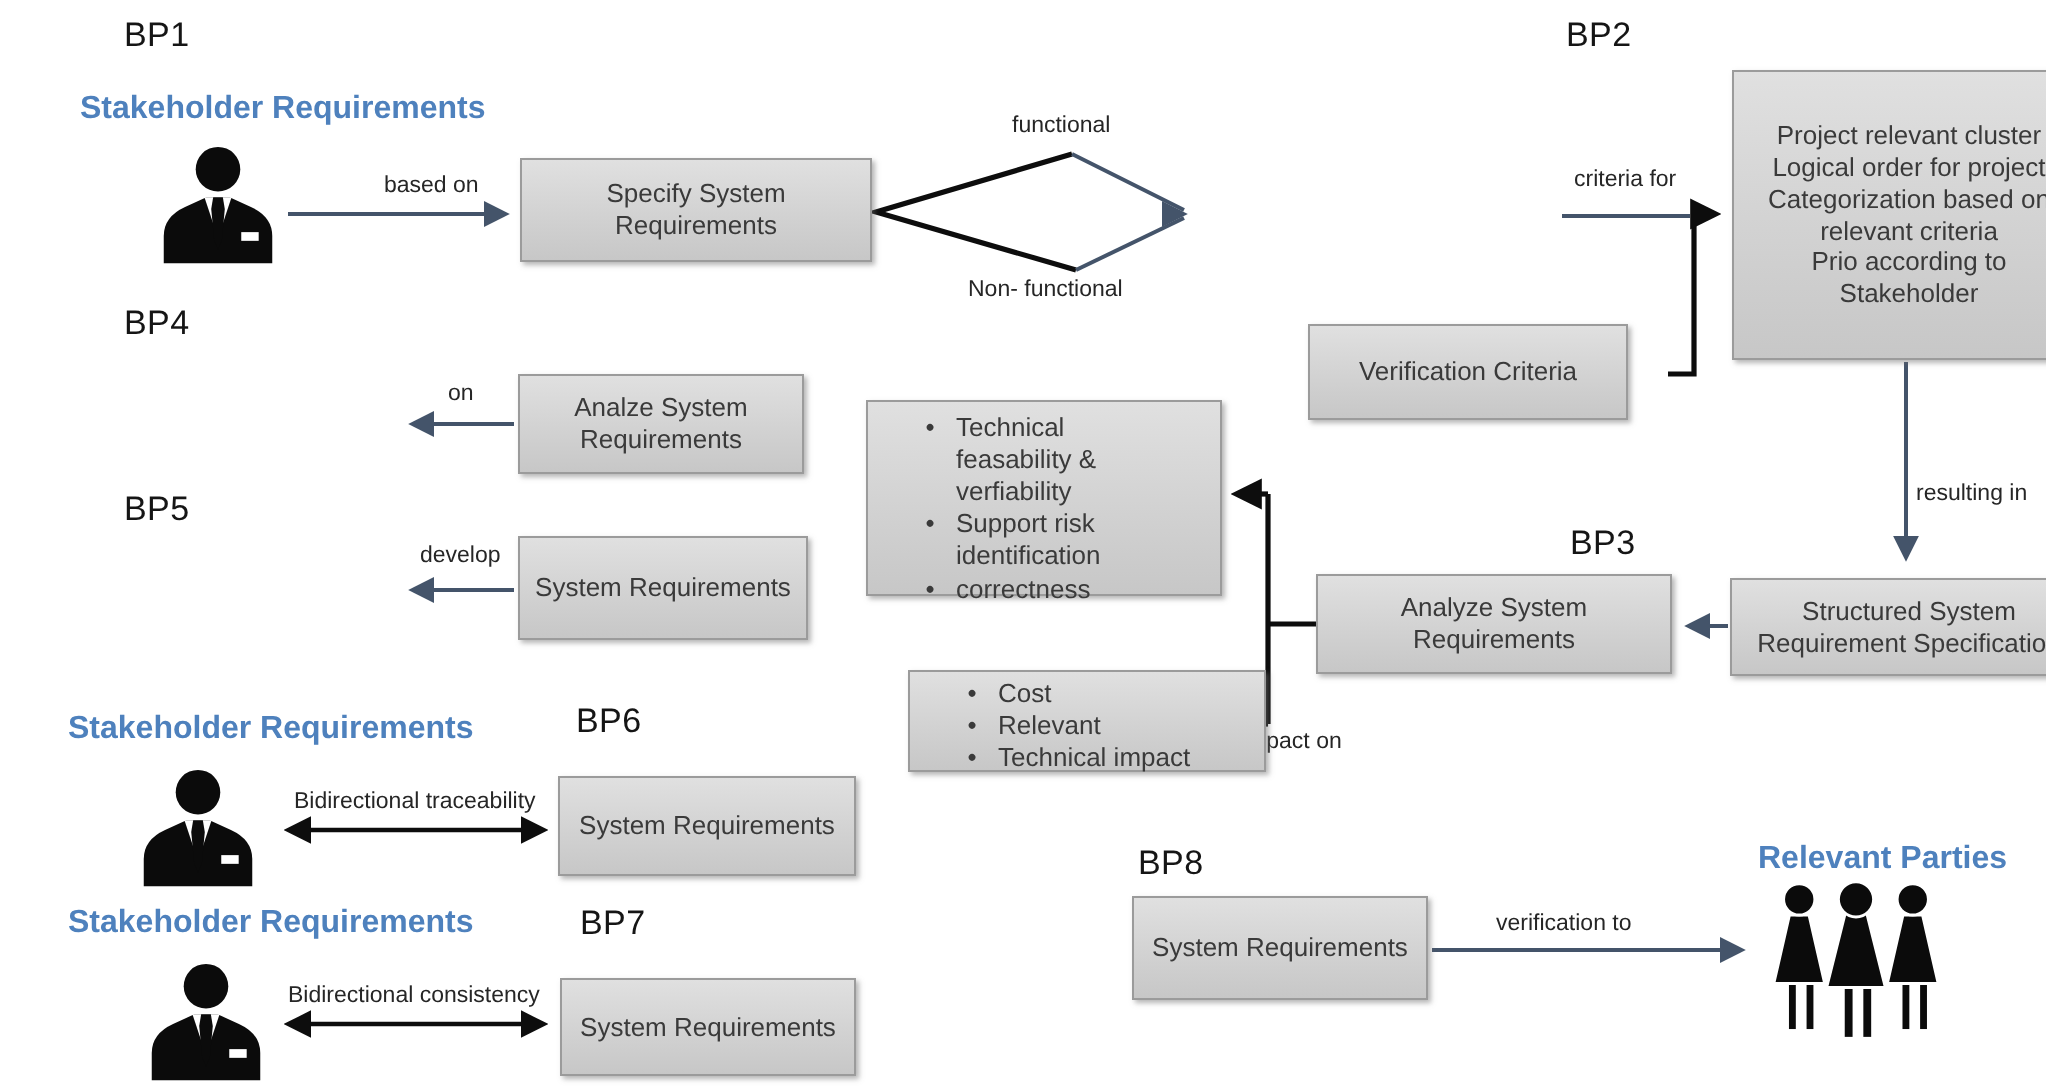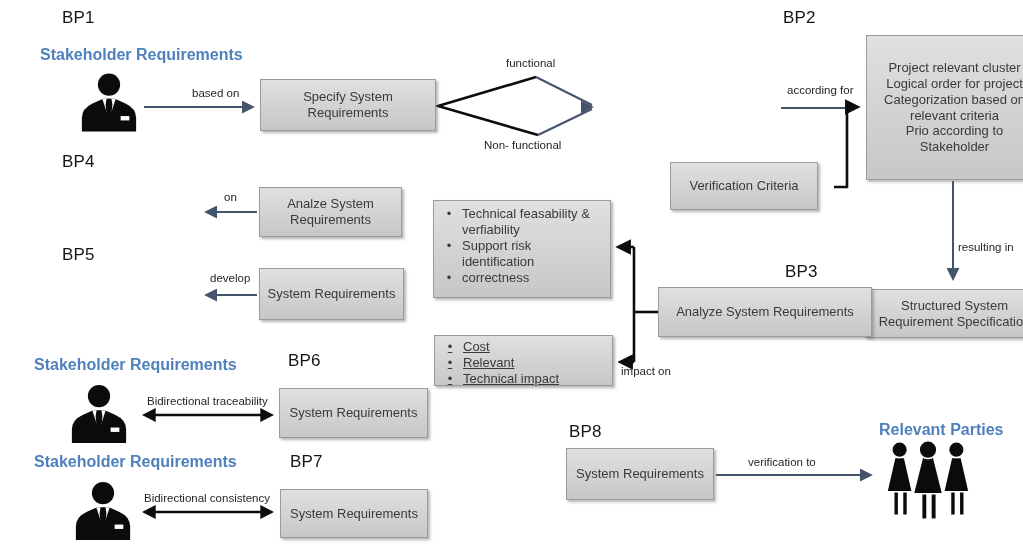--- a/index.html
+++ b/index.html
@@ -8,21 +8,21 @@
   svg.connectors{position:absolute;left:0;top:0;width:1023px;height:546px;}
   .box{
     position:absolute;display:flex;align-items:center;justify-content:center;
     text-align:center;box-sizing:border-box;padding:2px 6px;
     background:linear-gradient(180deg,#e0e0e0 0%,#d2d2d2 55%,#c7c7c7 100%);
     border:1px solid #9b9b9b;box-shadow:1.5px 1.5px 2.5px rgba(110,110,110,.5);
     color:#3a3a3a;font-size:13px;line-height:1.22;
   }
   .prelines{white-space:pre-line;}
   .bullet-box{
-    position:absolute;box-sizing:border-box;padding:5px 2px;
+    position:absolute;box-sizing:border-box;padding:5px 18px;
     background:linear-gradient(180deg,#e0e0e0 0%,#d2d2d2 55%,#c7c7c7 100%);
     border:1px solid #9b9b9b;box-shadow:1.5px 1.5px 2.5px rgba(110,110,110,.5);
     color:#3a3a3a;font-size:13px;line-height:1.24;display:flex;flex-direction:column;
   }
   .bullet-item{display:flex;text-align:left;}
   .bullet-item::before{content:"\2022";flex:0 0 26px;text-align:center;}
   .bullet-item span{flex:1;padding-right:4px;}
   .bp-label{position:absolute;font-size:17px;color:#151515;letter-spacing:.2px;}
   .blue-label{position:absolute;font-size:16px;font-weight:bold;color:#4e81bd;white-space:nowrap;}
   .edge-label{position:absolute;font-size:11.5px;color:#262626;white-space:nowrap;}
@@ -80,51 +80,51 @@
   <div class="bp-label" style="left:543px;top:422px;">BP8</div>
 
   <div class="blue-label" style="left:14px;top:46px;">Stakeholder Requirements</div>
   <div class="blue-label" style="left:8px;top:356px;">Stakeholder Requirements</div>
   <div class="blue-label" style="left:8px;top:453px;">Stakeholder Requirements</div>
   <div class="blue-label" style="left:853px;top:421px;">Relevant Parties</div>
 
   <div class="edge-label" style="left:166px;top:87px;">based on</div>
   <div class="edge-label" style="left:480px;top:57px;">functional</div>
   <div class="edge-label" style="left:458px;top:139px;">Non- functional</div>
-  <div class="edge-label" style="left:761px;top:84px;">according for</div>
+  <div class="edge-label" style="left:761px;top:84px;">criteria for</div>
   <div class="edge-label" style="left:932px;top:241px;">resulting in</div>
   <div class="edge-label" style="left:595px;top:365px;">impact on</div>
   <div class="edge-label" style="left:198px;top:191px;">on</div>
   <div class="edge-label" style="left:184px;top:272px;">develop</div>
   <div class="edge-label" style="left:121px;top:395px;">Bidirectional traceability</div>
   <div class="edge-label" style="left:118px;top:492px;">Bidirectional consistency</div>
   <div class="edge-label" style="left:722px;top:456px;">verification to</div>
 
   <div class="box" style="left:234px;top:79px;width:176px;height:52px;">Specify System Requirements</div>
   <div class="box prelines" style="left:840px;top:35px;width:177px;height:145px;">Project relevant cluster
 Logical order for project
 Categorization based on relevant criteria
 Prio according to Stakeholder</div>
-  <div class="box" style="left:644px;top:162px;width:148px;height:48px;">Verification Criteria</div>
+  <div class="box" style="left:628px;top:162px;width:160px;height:48px;">Verification Criteria</div>
   <div class="box" style="left:839px;top:289px;width:179px;height:49px;">Structured System Requirement Specification</div>
-  <div class="box" style="left:632px;top:287px;width:214px;height:50px;">Analyze System Requirements</div>
+  <div class="box" style="left:632px;top:287px;width:178px;height:50px;">Analyze System Requirements</div>
 
   <div class="bullet-box" style="left:407px;top:200px;width:178px;height:98px;">
     <div class="bullet-item">
         <span>Technical feasability &amp; verfiability</span>
       </div>
     <div class="bullet-item">
         <span>Support risk identification</span>
       </div>
     <div class="bullet-item">
         <span>correctness</span>
       </div>
   </div>
 
-  <div class="bullet-box" style="left:408px;top:335px;width:179px;height:51px;padding-top:3px;text-decoration:underline;">
+  <div class="bullet-box" style="left:428px;top:335px;width:179px;height:51px;padding-top:3px;">
     <div class="bullet-item">
         <span>Cost</span>
       </div>
     <div class="bullet-item">
         <span>Relevant</span>
       </div>
     <div class="bullet-item">
         <span>Technical impact</span>
       </div>
   </div>

